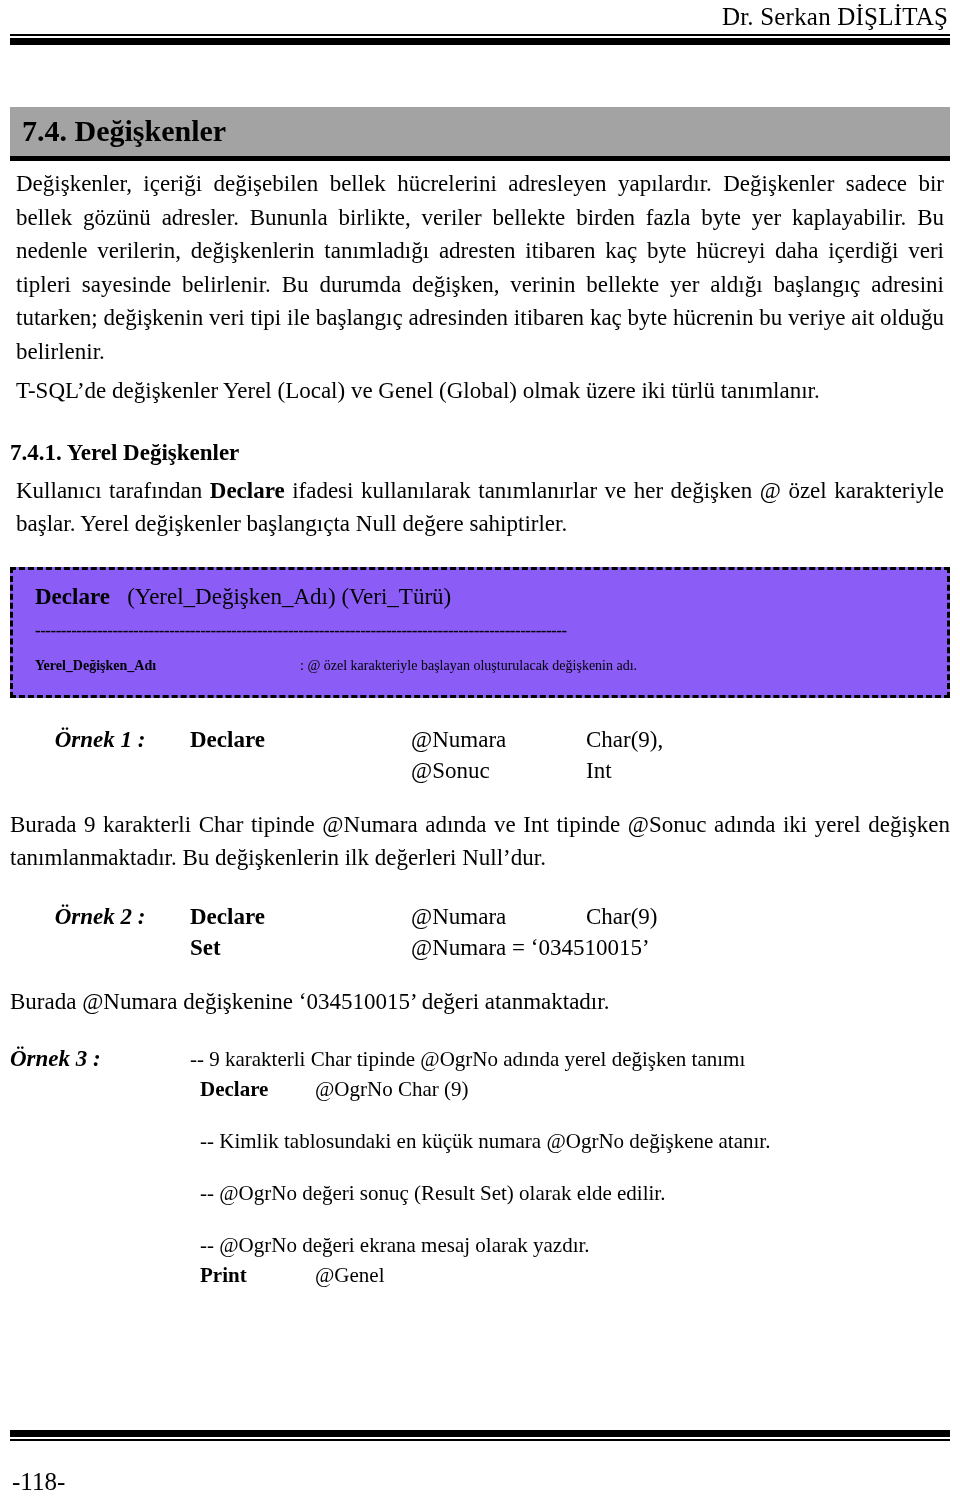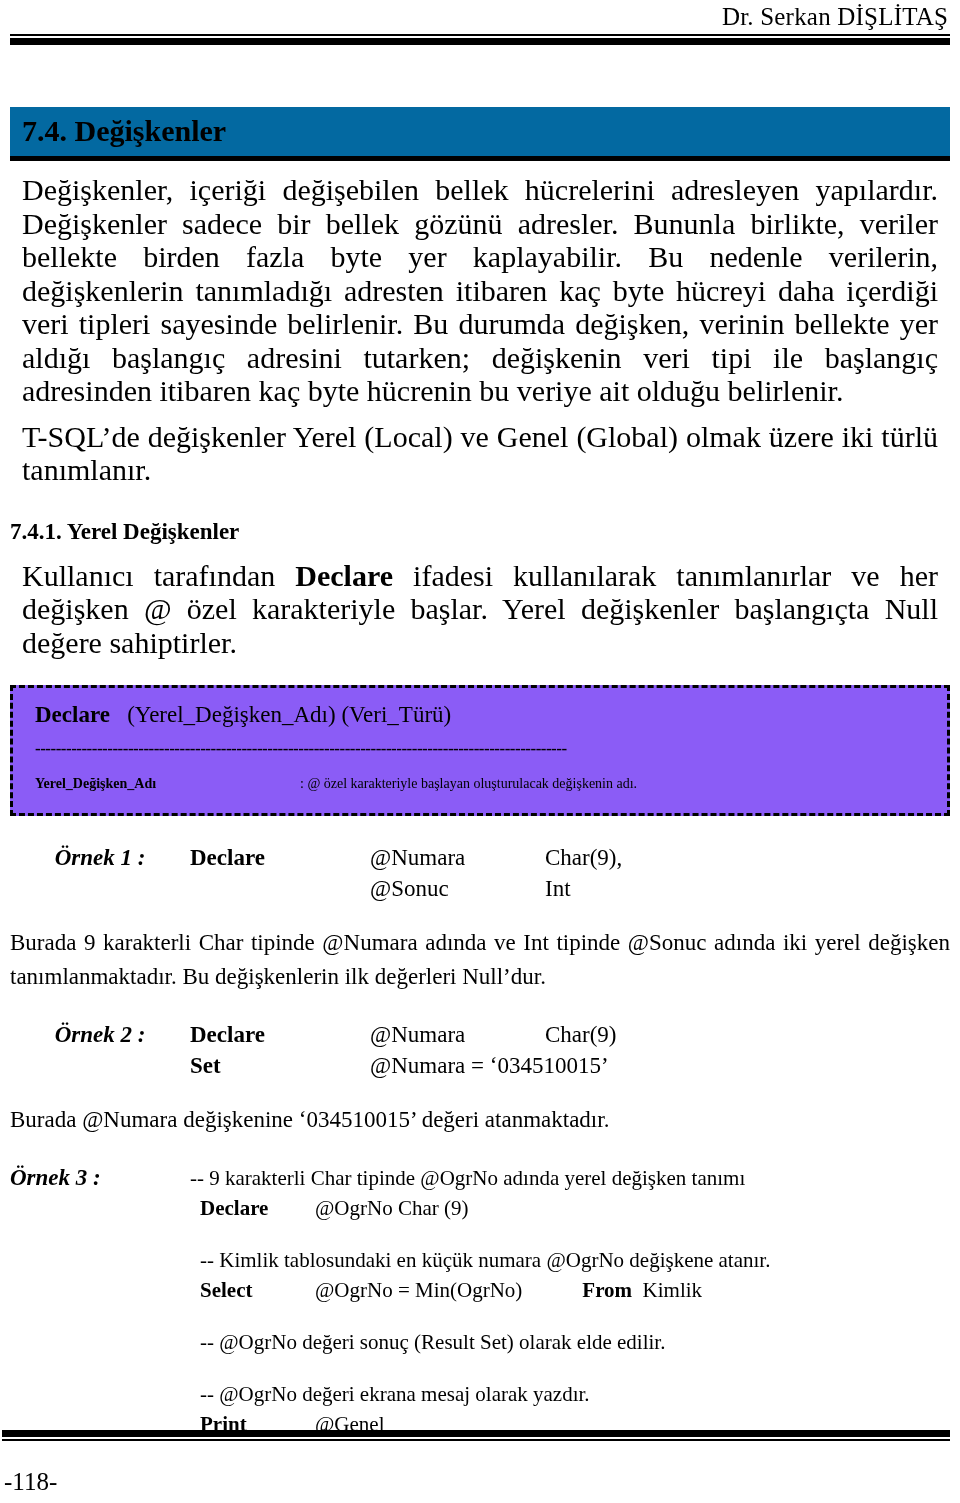--- a/index.html
+++ b/index.html
@@ -49,37 +49,37 @@
   .rule-double-top .thick {
     height: 7px;
     background: #000;
   }
 
   
   .heading-wrap {
     margin-top: 62px;
   }
   .heading-band {
-    background: #0369a1;
+    background: #a3a3a3;
     padding: 6px 0 7px 12px;
     font-size: 30px;
     font-weight: bold;
     line-height: 36px;
   }
   .heading-rule {
     height: 5px;
     background: #000;
   }
 
   
   p.body {
-    font-size: 30px;
+    font-size: 23px;
     line-height: 33.5px;
     text-align: justify;
-    margin: 12px;
+    margin: 6px;
   }
   .p1 { margin-top: 22px; }
   .p2 { margin-top: 34px; }
   .p3 { margin-top: 30px; }
 
   h3.subheading {
     font-size: 23px;
     font-weight: bold;
     margin: 30px 0 0 0;
     line-height: 30px;
@@ -141,20 +141,21 @@
     text-align: center;
   }
   .ex-kw {
     display: inline-block;
     width: 180px;
     font-weight: bold;
   }
   .ex-var {
     display: inline-block;
     width: 175px;
+    margin-left: 41px;
   }
   .ex-type {
     display: inline-block;
   }
 
   
   .ex3-indent {
     display: inline-block;
     width: 180px;
   }
@@ -182,21 +183,21 @@
   p.note {
     font-size: 23px;
     line-height: 33.5px;
     text-align: justify;
     margin: 22px 0 0 0;
   }
 
   
   .footer {
     position: absolute;
-    left: 2px;
+    left: 10px;
     right: 10px;
     bottom: 6px;
   }
   .rule-double-bottom .thick {
     height: 7px;
     background: #000;
   }
   .rule-double-bottom .gap {
     height: 2px;
     background: #fff;
@@ -274,23 +275,20 @@
     <div class="code-line code-first">
       <span class="ex3-indent" style="font-style:italic;font-weight:bold;font-size:23px;">Örnek 3 :</span><span>-- 9 karakterli Char tipinde @OgrNo adında yerel değişken tanımı</span>
     </div>
     <div class="code-line">
       <span class="ckw">Declare</span><span class="cexpr">@OgrNo         Char (9)</span>
     </div>
     <div class="code-gap"></div>
     <div class="code-line">
       <span>-- Kimlik tablosundaki en küçük numara @OgrNo değişkene atanır.</span>
     </div>
-    <div class="code-line">
-      <span class="ckw">Select</span><span class="cexpr">@OgrNo = Min(OgrNo)</span><span class="cfrom">From</span>&nbsp;&nbsp;<span>Kimlik</span>
-    </div>
     <div class="code-gap"></div>
     <div class="code-line">
       <span>-- @OgrNo değeri sonuç (Result Set) olarak elde edilir.</span>
     </div>
     <div class="code-gap"></div>
     <div class="code-line">
       <span>-- @OgrNo değeri ekrana mesaj olarak yazdır.</span>
     </div>
     <div class="code-line">
       <span class="ckw">Print</span><span class="cexpr">@Genel</span>

